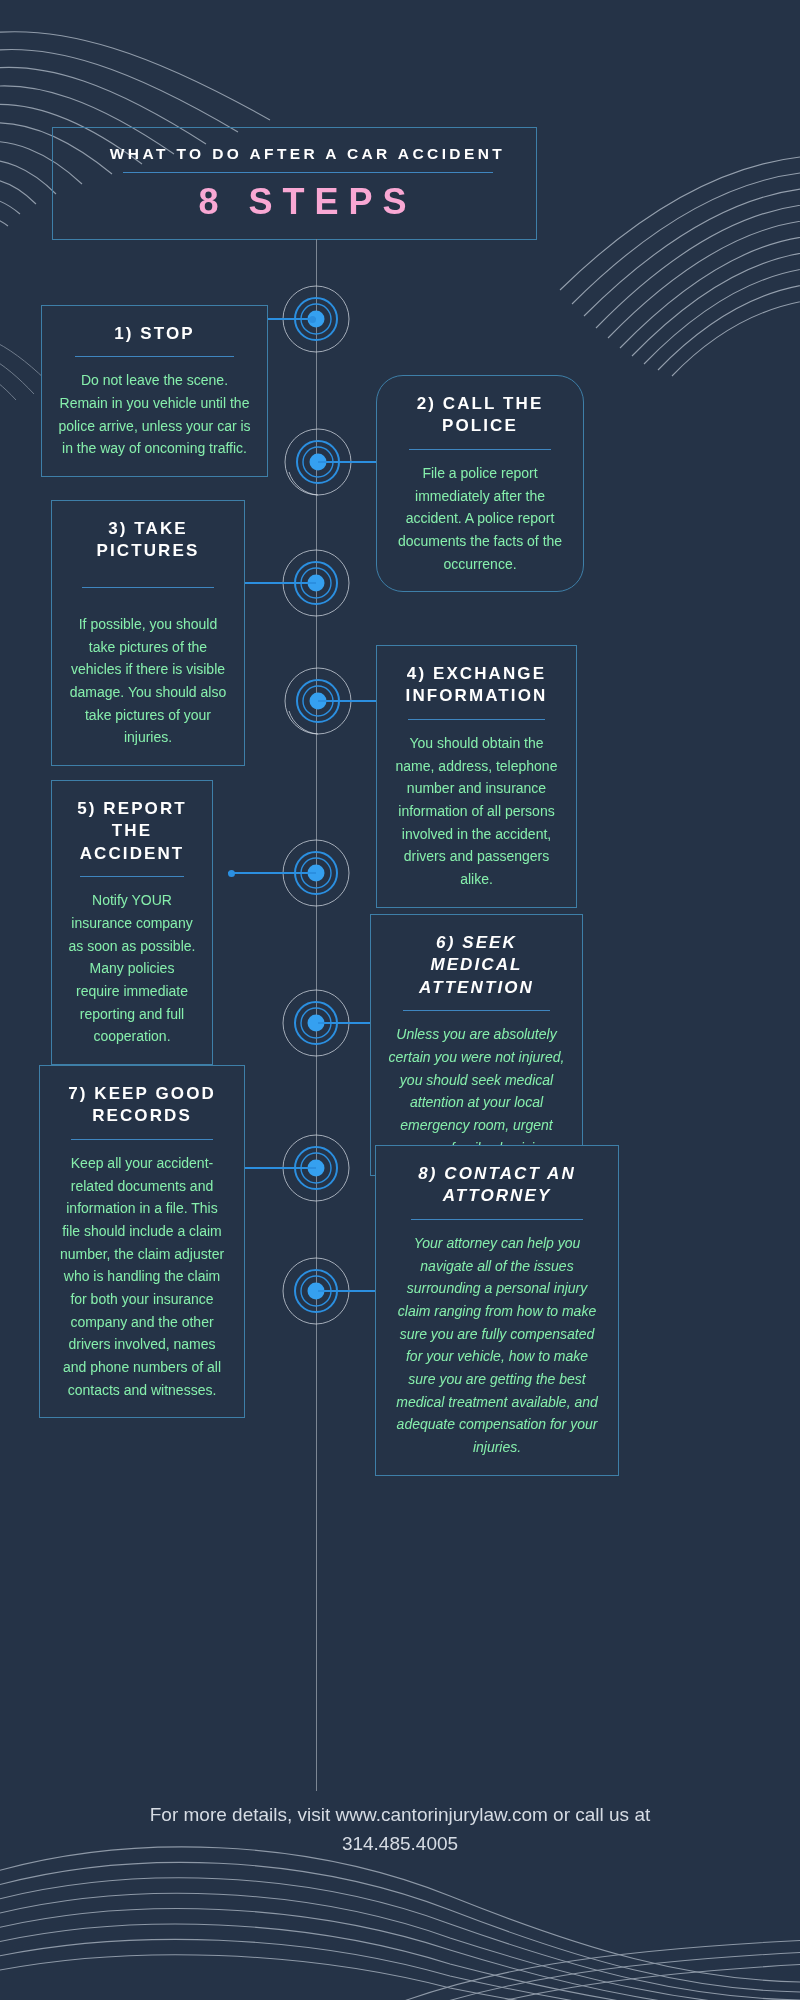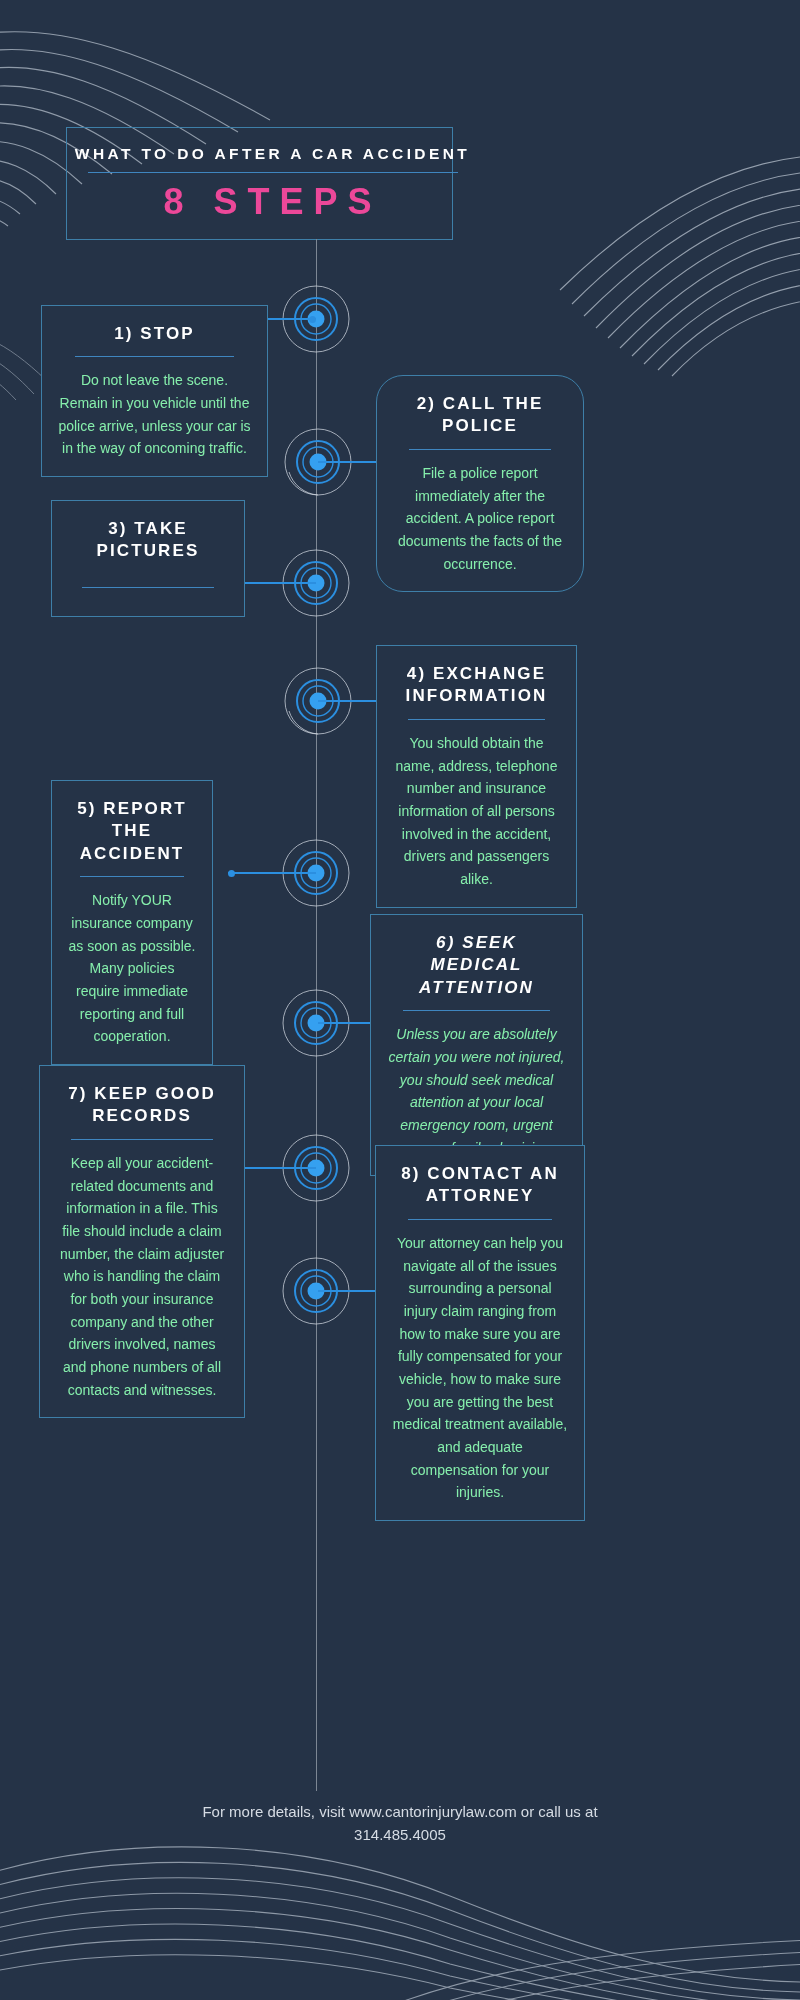--- a/index.html
+++ b/index.html
@@ -23,22 +23,22 @@
   .deco { position:absolute; pointer-events:none; }
   .deco svg { display:block; }
   #deco-top-left  { left:-30px;  top:28px; }
   #deco-top-right { right:-10px; top:150px; }
   #deco-bottom    { left:-20px;  bottom:-10px; }
   #deco-mid-left  { left:-60px;  top:330px; }
 
   
   #header-card {
     position:absolute;
-    left:66px; top:127px;
-    width:387px; height:113px;
+    left:52px; top:127px;
+    width:485px; height:113px;
     border:1px solid #3e7fa8;
     display:flex;
     flex-direction:column;
     align-items:center;
     justify-content:center;
     padding-left:26px;
   }
   #header-kicker {
     font-size:15.5px;
     font-weight:bold;
@@ -50,21 +50,21 @@
   #header-rule {
     width:370px;
     height:1px;
     background:#3f86c0;
     margin:9px 0 8px 0;
   }
   #header-title {
     font-size:36px;
     font-weight:bold;
     letter-spacing:10px;
-    color:#ec4899;
+    color:#f9a8d4;
     text-align:center;
     white-space:nowrap;
   }
 
   
   #spine {
     position:absolute;
     left:316px;
     top:239px;
     width:1px;
@@ -121,21 +121,21 @@
   }
 
   
   #card-1 { left:41px;  top:292px;  width:227px; }
   #card-2 { left:376px; top:362px;  width:208px;border-radius:27px; }
   #card-3 { left:51px;  top:487px;  width:194px;gap:13px; }
   #card-4 { left:376px; top:632px;  width:201px; }
   #card-5 { left:51px;  top:767px;  width:162px; }
   #card-6 { left:370px; top:901px;  width:213px;font-style:italic; }
   #card-7 { left:39px;  top:1052px; width:206px; }
-  #card-8 { left:375px; top:1132px; width:210px; }
+  #card-8 { left:375px; top:1132px; width:244px;font-style:italic; }
 
   
   #node-1 { left:278px; top:281px; }
   #node-2 { left:280px; top:424px; }
   #node-3 { left:278px; top:545px; }
   #node-4 { left:280px; top:663px; }
   #node-5 { left:278px; top:835px; }
   #node-6 { left:278px; top:985px; }
   #node-7 { left:278px; top:1130px; }
   #node-8 { left:278px; top:1253px; }
@@ -149,21 +149,21 @@
   #conn-6 { left:318px; top:1022px; width:66px; }
   #conn-7 { left:224px; top:1167px; width:92px; }
   #conn-8 { left:318px; top:1290px; width:70px; }
 
   
   #footer {
     position:absolute;
     left:0; right:0;
     top:1800px;
     text-align:center;
-    font-size:15px;
+    font-size:19px;
     line-height:1.55;
     color:#d6dce4;
   }
 </style>
 </head>
 <body>
 
 <div id="infographic">
 
   <div class="deco" id="deco-top-left">
@@ -337,20 +337,21 @@
 
   <div class="card" id="card-2">
     <div class="card-title">2) CALL THE POLICE</div>
     <div class="card-rule"></div>
     <div class="card-body">File a police report immediately after the accident. A police report documents the facts of the occurrence.</div>
   </div>
 
   <div class="card" id="card-3">
     <div class="card-title">3) TAKE PICTURES</div>
     <div class="card-rule"></div>
+    <div class="card-body">If possible, you should take pictures of the vehicles if there is visible damage. You should also take pictures of your injuries.</div>
   </div>
 
   <div class="card" id="card-4">
     <div class="card-title">4) EXCHANGE INFORMATION</div>
     <div class="card-rule"></div>
     <div class="card-body">You should obtain the name, address, telephone number and insurance information of all persons involved in the accident, drivers and passengers alike.</div>
   </div>
 
   <div class="card" id="card-5">
     <div class="card-title">5) REPORT THE ACCIDENT</div>

